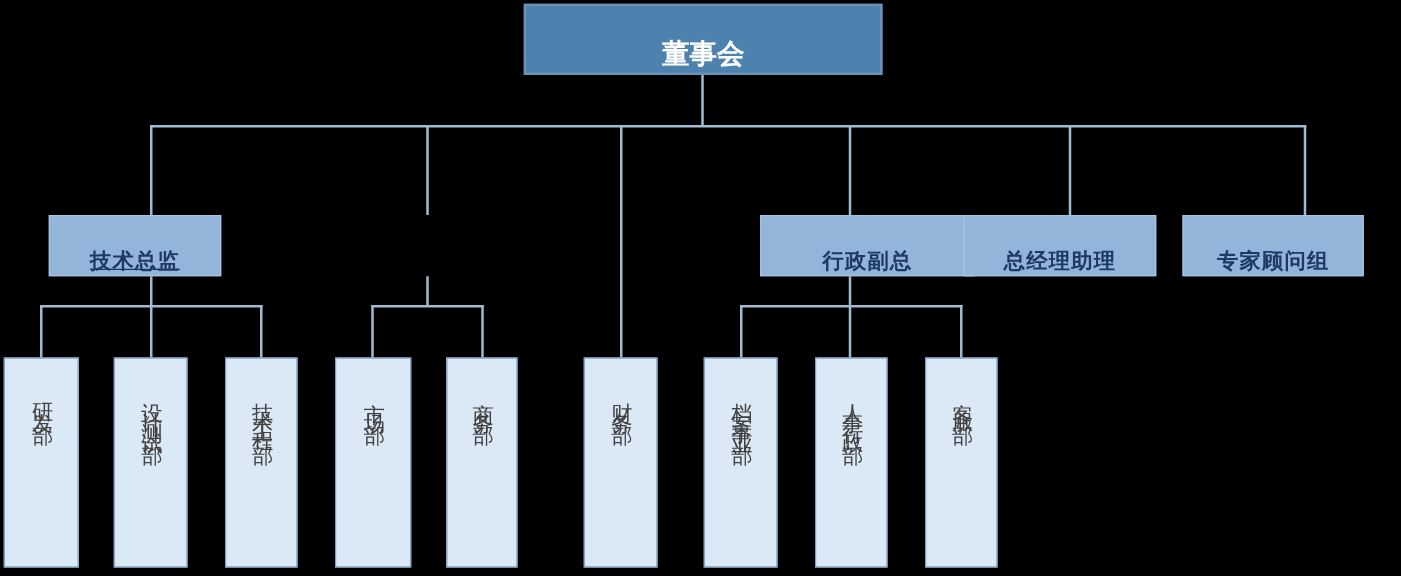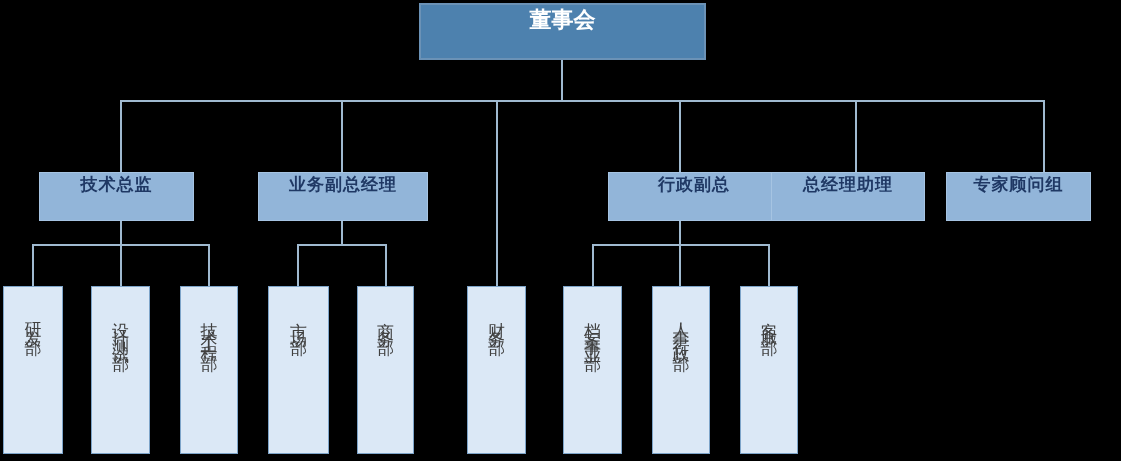--- a/index.html
+++ b/index.html
@@ -23,21 +23,21 @@
     position: absolute;
     background: #a0bad0;
   }
   .line.v { width: 2px; }
   .line.h { height: 2px; }
 
   
   .node {
     position: absolute;
     display: flex;
-    align-items: flex-start;
+    align-items: flex-end;
     justify-content: center;
     text-align: center;
   }
 
   .node.root {
     left: 419px; top: 3px; width: 287px; height: 57px;
     background: #4d81ae;
     border: 2px solid #6b92b6;
     color: #ffffff;
     font-size: 22px;
@@ -64,21 +64,21 @@
     padding-top: 22px;
   }
   .node.l3 .vtext {
     writing-mode: vertical-lr;
     text-orientation: upright;
     letter-spacing: 8px;
     line-height: 1;
   }
 
   
-  .n-cto    { left: 39px;  width: 155px; }
+  .n-cto    { left: 39px;  width: 138px; text-decoration: underline; }
   .n-biz    { left: 258px; width: 170px; }
   .n-admin  { left: 593px; width: 172px; margin-left: 15px; }
   .n-gma    { left: 771px; width: 154px; }
   .n-expert { left: 946px; width: 145px; }
 
   
   .n-rnd      { left: 3px;   width: 60px; }
   .n-dtest    { left: 91px;  width: 59px; }
   .n-teng     { left: 180px; width: 58px; }
   .n-mkt      { left: 268px; width: 61px; }
@@ -121,23 +121,20 @@
   <div class="line v" style="left:679px;top:244px;height:42px"></div>
   <div class="line v" style="left:768px;top:244px;height:42px"></div>
 
   <div class="node root">
     <span>董事会</span>
   </div>
 
   <div class="node l2 n-cto">
     <span>技术总监</span>
   </div>
-  <div class="node l2 n-biz">
-    <span>业务副总经理</span>
-  </div>
   <div class="node l2 n-admin">
     <span>行政副总</span>
   </div>
   <div class="node l2 n-gma">
     <span>总经理助理</span>
   </div>
   <div class="node l2 n-expert">
     <span>专家顾问组</span>
   </div>
 

